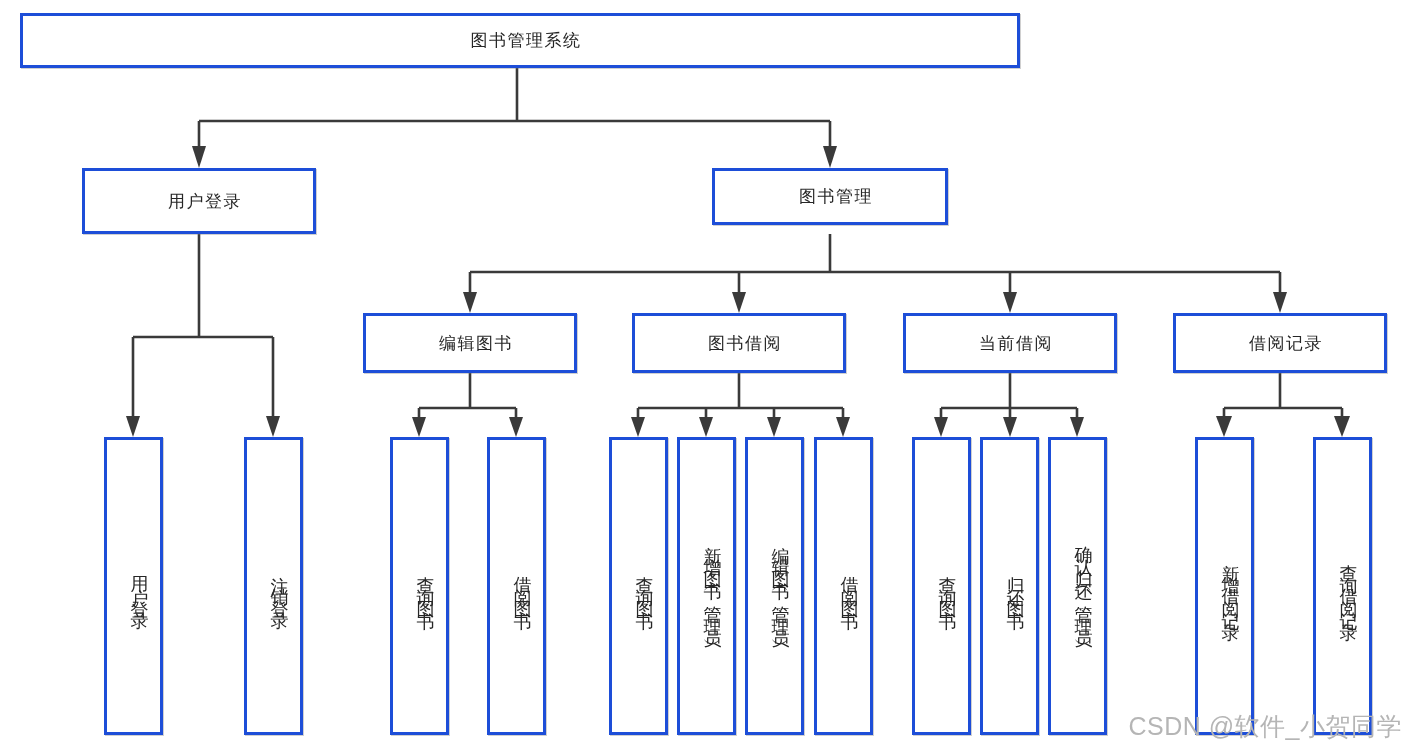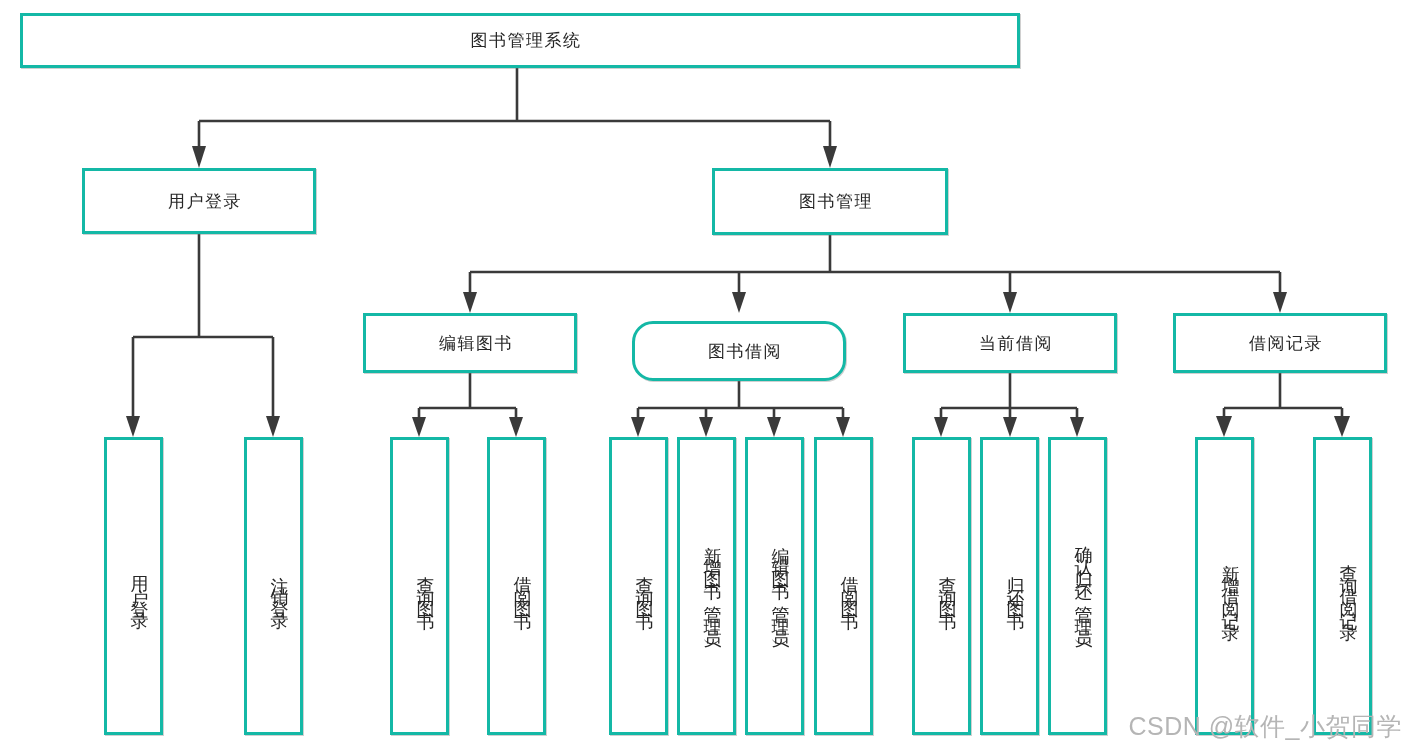--- a/index.html
+++ b/index.html
@@ -12,21 +12,21 @@
     overflow: hidden;
   }
   svg.connectors {
     position: absolute;
     left: 0; top: 0;
     z-index: 1;
   }
   .node {
     position: absolute;
     background: #ffffff;
-    border: 3px solid #14b8a6;
+    border: 3px solid #1d4ed8;
     box-sizing: border-box;
     display: flex;
     align-items: center;
     justify-content: center;
     color: #262626;
     z-index: 2;
     box-shadow: 1px 1px 0 rgba(120,120,120,0.35);
     padding-left: 12px;
   }
   .h-node { font-size: 17px; letter-spacing: 1.5px; }
@@ -37,24 +37,24 @@
     letter-spacing: 12px;
     line-height: 1;
     top: 437px;
     height: 298px;
     width: 59px;
   }
   
   .p-root        { left: 20px;  top: 13px;  width: 1000px; height: 55px; }
   
   .p-user-login  { left: 82px;  top: 168px; width: 234px;  height: 66px; }
-  .p-book-mgmt   { left: 712px; top: 168px; width: 236px;  height: 67px; }
+  .p-book-mgmt   { left: 712px; top: 168px; width: 236px;  height: 57px; }
   
   .p-new-book    { left: 363px;  top: 313px; width: 214px; height: 60px; }
-  .p-book-borrow { left: 632px;  top: 321px; width: 214px; height: 60px; border-radius: 21px; }
+  .p-book-borrow { left: 632px;  top: 313px; width: 214px; height: 60px; }
   .p-current     { left: 903px;  top: 313px; width: 214px; height: 60px; }
   .p-records     { left: 1173px; top: 313px; width: 214px; height: 60px; }
   
   .p-lf-1a { left: 104px; }
   .p-lf-1b { left: 244px; }
   .p-lf-2a { left: 390px; }
   .p-lf-2b { left: 487px; }
   .p-lf-3a { left: 609px; }
   .p-lf-3b { left: 677px; }
   .p-lf-3c { left: 745px; }

